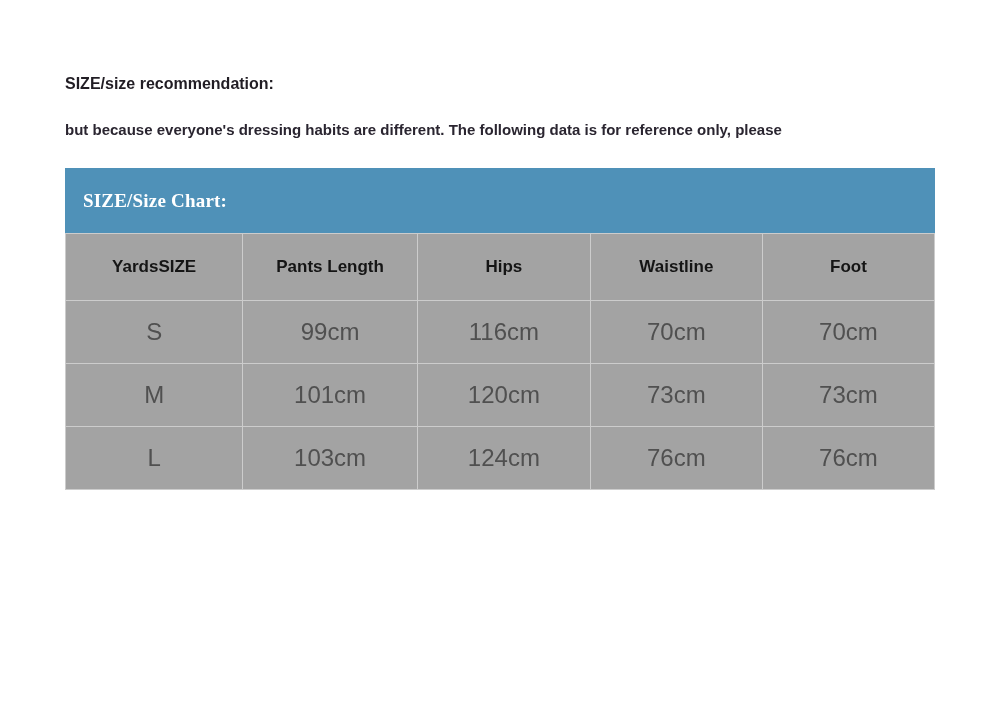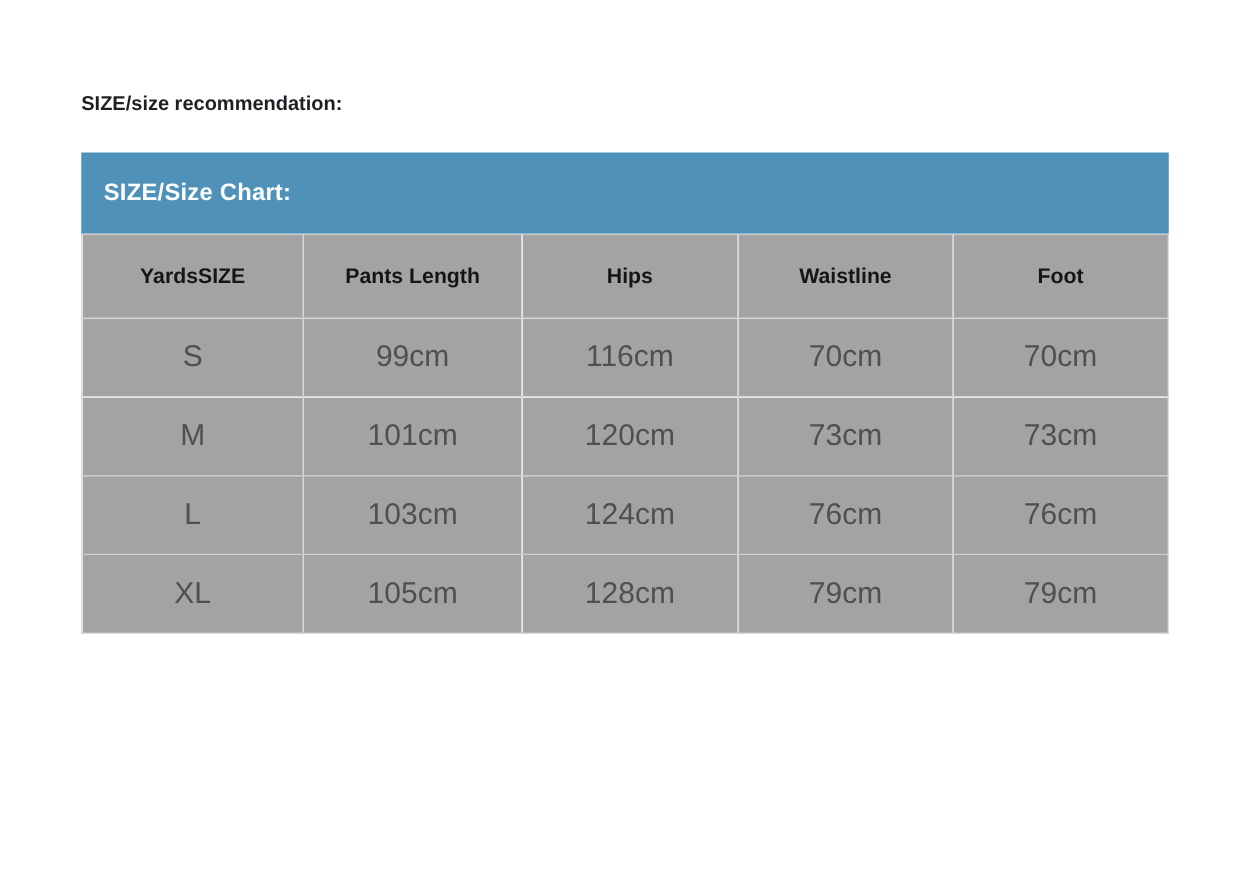--- a/index.html
+++ b/index.html
@@ -75,23 +75,24 @@
   }
 </style>
 </head>
 <body>
 
 <div class="page">
 
   <h2 class="heading">SIZE/size recommendation:</h2>
 
   <div class="para">
+    <div>but because everyone's dressing habits are different. The following data is for reference only, please</div>
   </div>
 
-  <div class="title-bar" style="background: rgb(79, 145, 184);">
+  <div class="title-bar" style="background: rgb(79, 145, 184); font-family: Liberation Serif, serif;">
     <span class="title-text">SIZE/Size Chart:</span>
   </div>
 
   <table class="size-table">
     <colgroup>
       <col style="width:20.4%">
       <col style="width:20.1%">
       <col style="width:19.9%">
       <col style="width:19.8%">
       <col style="width:19.8%">
@@ -120,23 +121,16 @@
         <td>73cm</td>
         <td>73cm</td>
       </tr>
       <tr>
         <td>L</td>
         <td>103cm</td>
         <td>124cm</td>
         <td>76cm</td>
         <td>76cm</td>
       </tr>
-      <tr>
-        <td>XL</td>
-        <td>105cm</td>
-        <td>128cm</td>
-        <td>79cm</td>
-        <td>79cm</td>
-      </tr>
     </tbody>
   </table>
 
 </div>
 
 </body></html>

